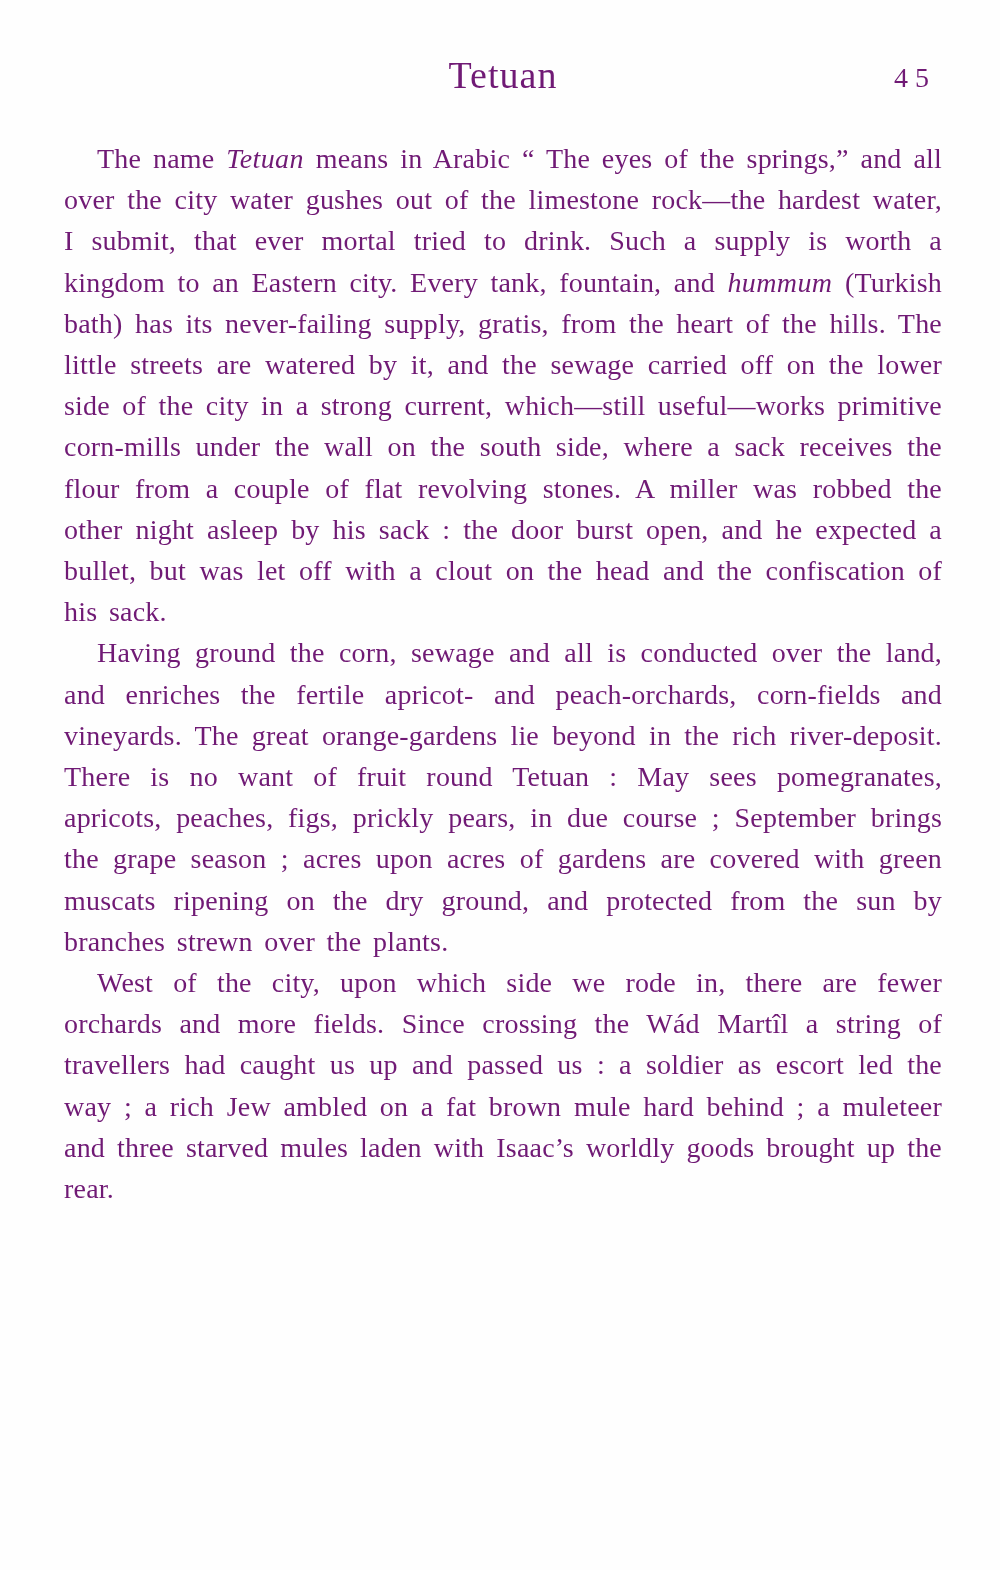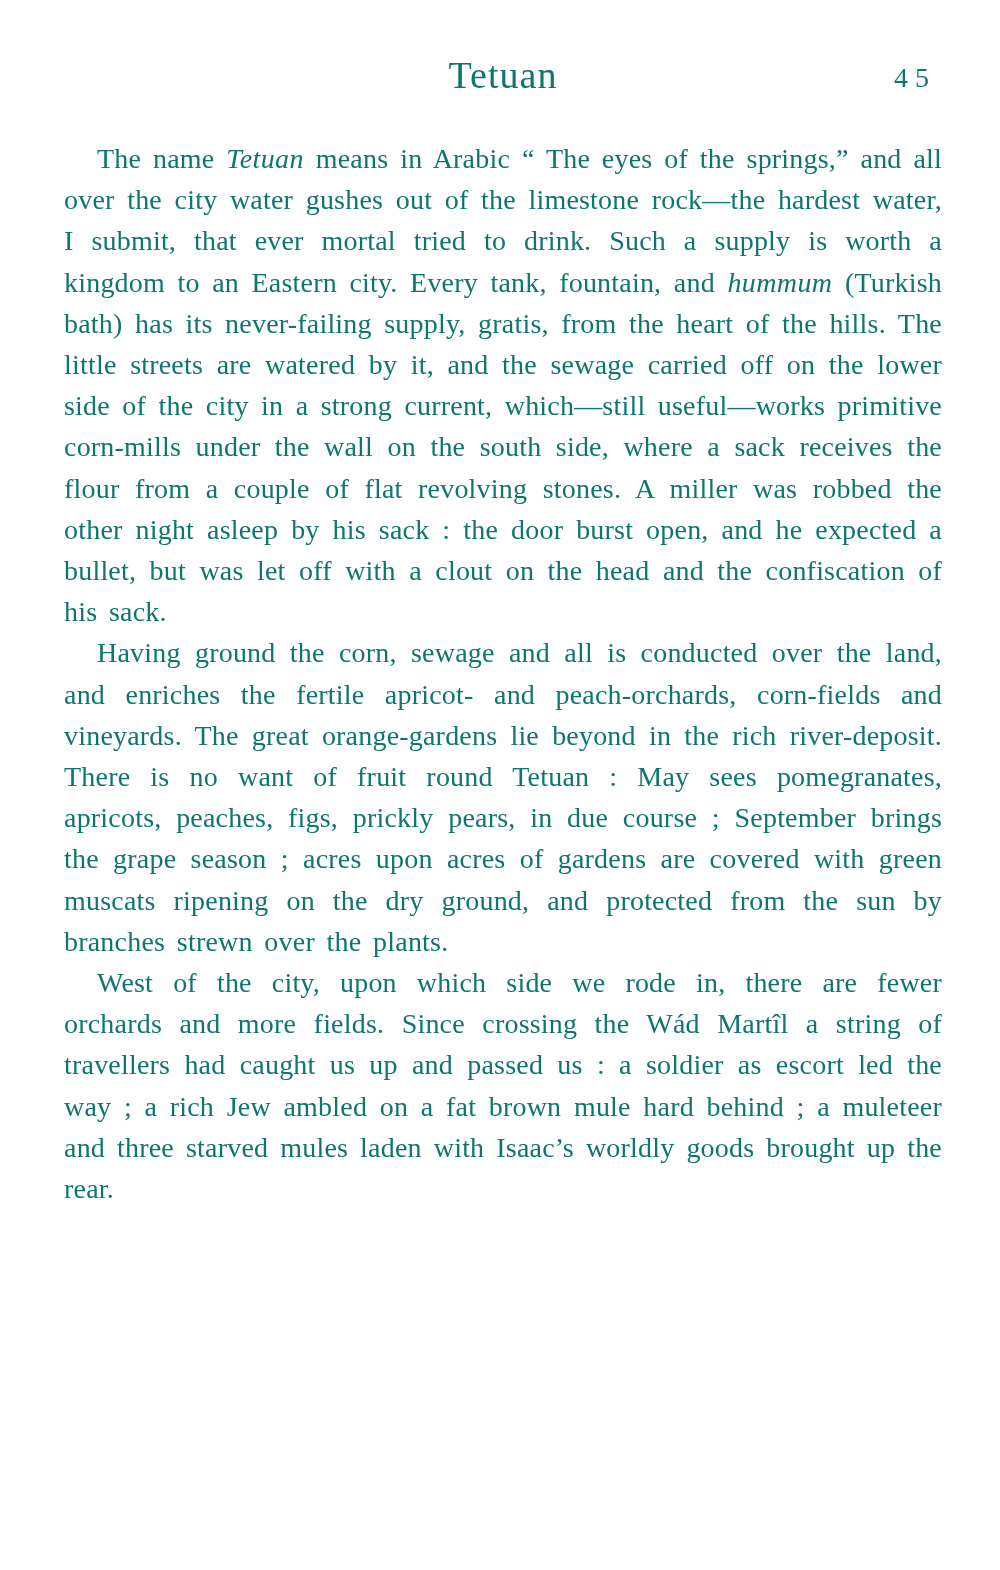--- a/index.html
+++ b/index.html
@@ -6,21 +6,21 @@
     margin: 0;
     padding: 0;
     background: #e8e8e8;
   }
   .page {
     position: relative;
     width: 1000px;
     height: 1570px;
     margin: 0 auto;
     background: #fefefe;
-    color: #0f766e;
+    color: #701a75;
     font-family: "Liberation Serif", "DejaVu Serif", serif;
     box-sizing: border-box;
     padding: 50px 58px 0 64px;
     overflow: hidden;
   }
   .running-head {
     position: relative;
     height: 62px;
   }
   .running-title {

